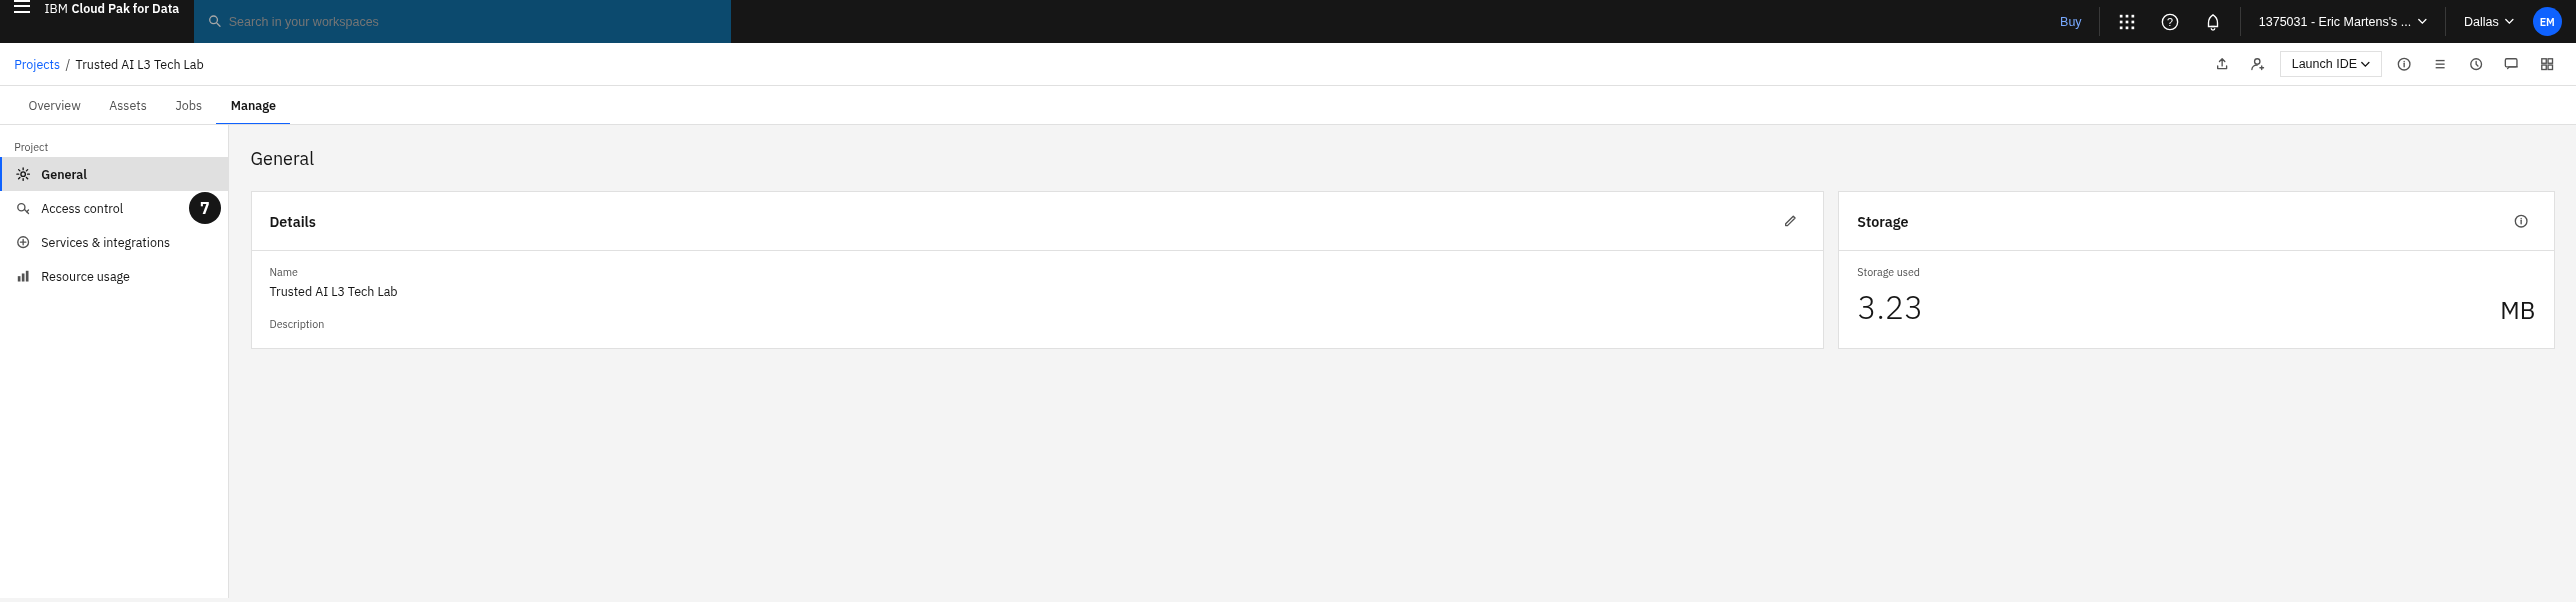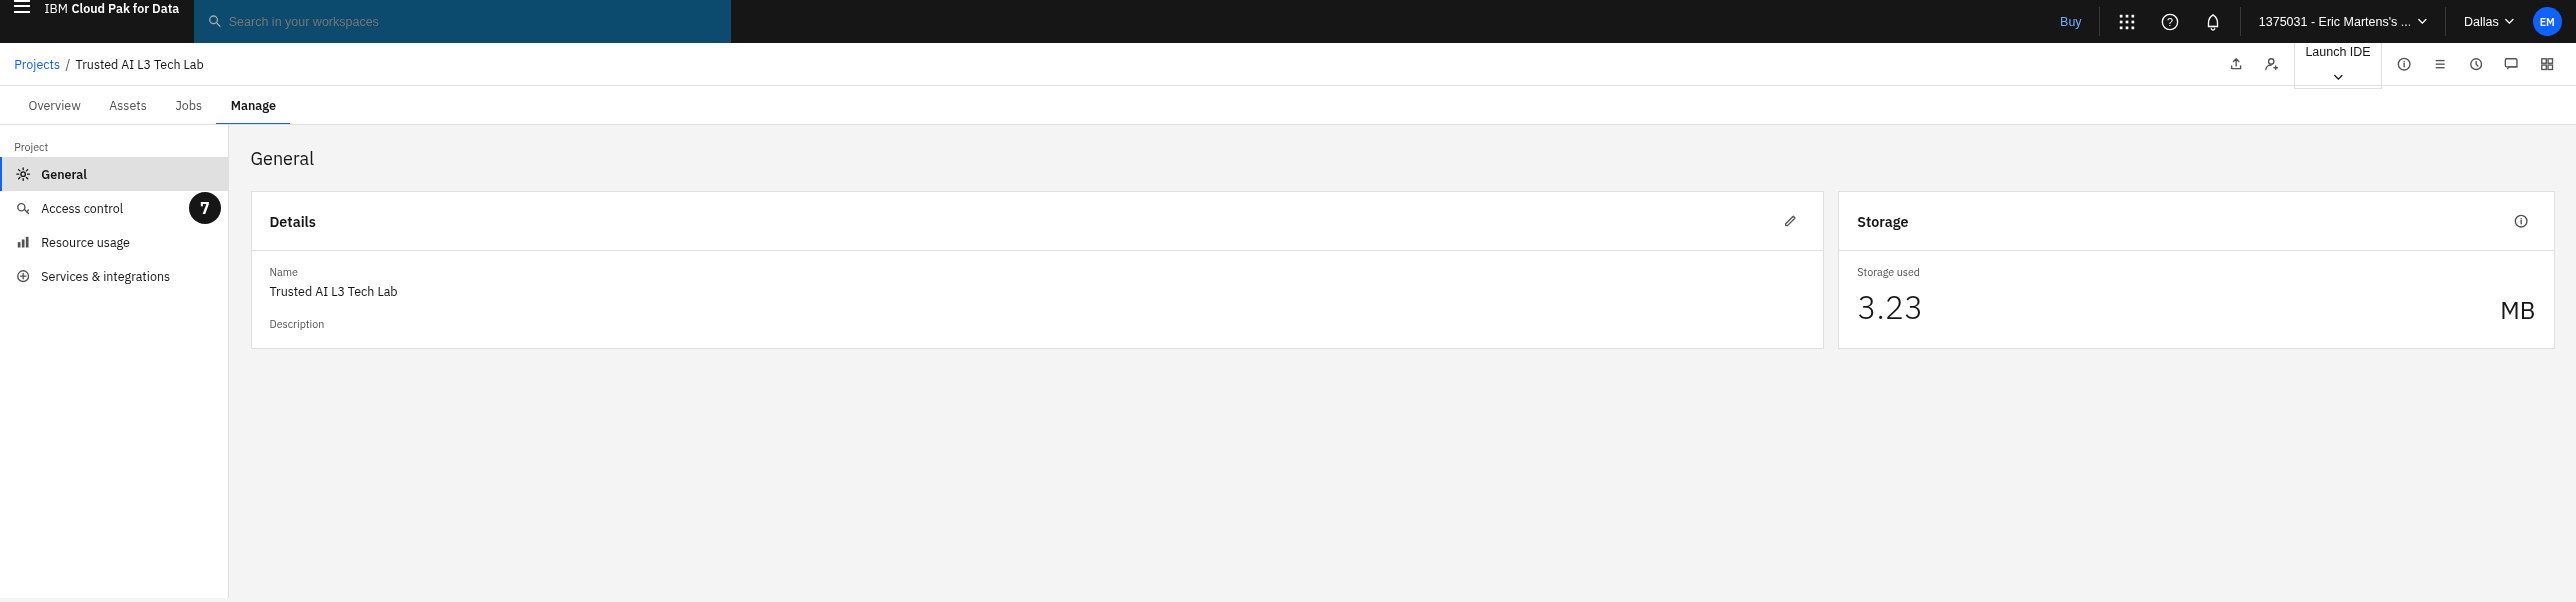--- a/index.html
+++ b/index.html
@@ -87,28 +87,27 @@
     .icon-btn {
       background: transparent;
       border: none;
       cursor: pointer;
       padding: 7.2px;
       color: #525252;
       display: flex; align-items: center; justify-content: center;
       border-radius: 1.8px;
     }
     .launch-ide-btn {
-      display: flex; align-items: center; gap: 13px;
+      display: flex; align-items: center; gap: 3px;
       background: transparent;
       border: 0.9px solid #e0e0e0;
       padding: 5.4px 10.7px;
       cursor: pointer;
       font-size: 12.5px;
       color: #161616;
-      flex-direction: column;
     }
 
     
     .tabs-bar {
       display: flex;
       background: #fff;
       border-bottom: 0.9px solid #e0e0e0;
       padding: 0 14.3px;
     }
     .tab {
@@ -380,36 +379,36 @@
         </svg>
       </div>
       <span>Access control</span>
       <div class="badge-7">7</div>
     </div>
 
 
     <div class="sidebar-item">
       <div class="sidebar-icon">
         <svg width="14.3" height="14.3" viewBox="0 0 16 16" fill="none">
+          <circle cx="8" cy="8" r="6" stroke="#525252" stroke-width="1.5" fill="none"></circle>
+          <path d="M5 8H11M8 5V11" stroke="#525252" stroke-width="1.5" stroke-linecap="round"></path>
+        </svg>
+      </div>
+      <span>Services &amp; integrations</span>
+    </div>
+
+    <div class="sidebar-item">
+      <div class="sidebar-icon">
+        <svg width="14.3" height="14.3" viewBox="0 0 16 16" fill="none">
           <rect x="2" y="8" width="3" height="6" fill="#525252"></rect>
           <rect x="6.5" y="5" width="3" height="9" fill="#525252"></rect>
           <rect x="11" y="2" width="3" height="12" fill="#525252"></rect>
         </svg>
       </div>
       <span>Resource usage</span>
-    </div>
-
-    <div class="sidebar-item">
-      <div class="sidebar-icon">
-        <svg width="14.3" height="14.3" viewBox="0 0 16 16" fill="none">
-          <circle cx="8" cy="8" r="6" stroke="#525252" stroke-width="1.5" fill="none"></circle>
-          <path d="M5 8H11M8 5V11" stroke="#525252" stroke-width="1.5" stroke-linecap="round"></path>
-        </svg>
-      </div>
-      <span>Services &amp; integrations</span>
     </div>
   </aside>
 
   <main class="content-area">
     <h1 class="content-title">General</h1>
 
     <div class="cards-row">
 
       <div class="card" style="flex: 2.2;">
         <div class="card-header">

